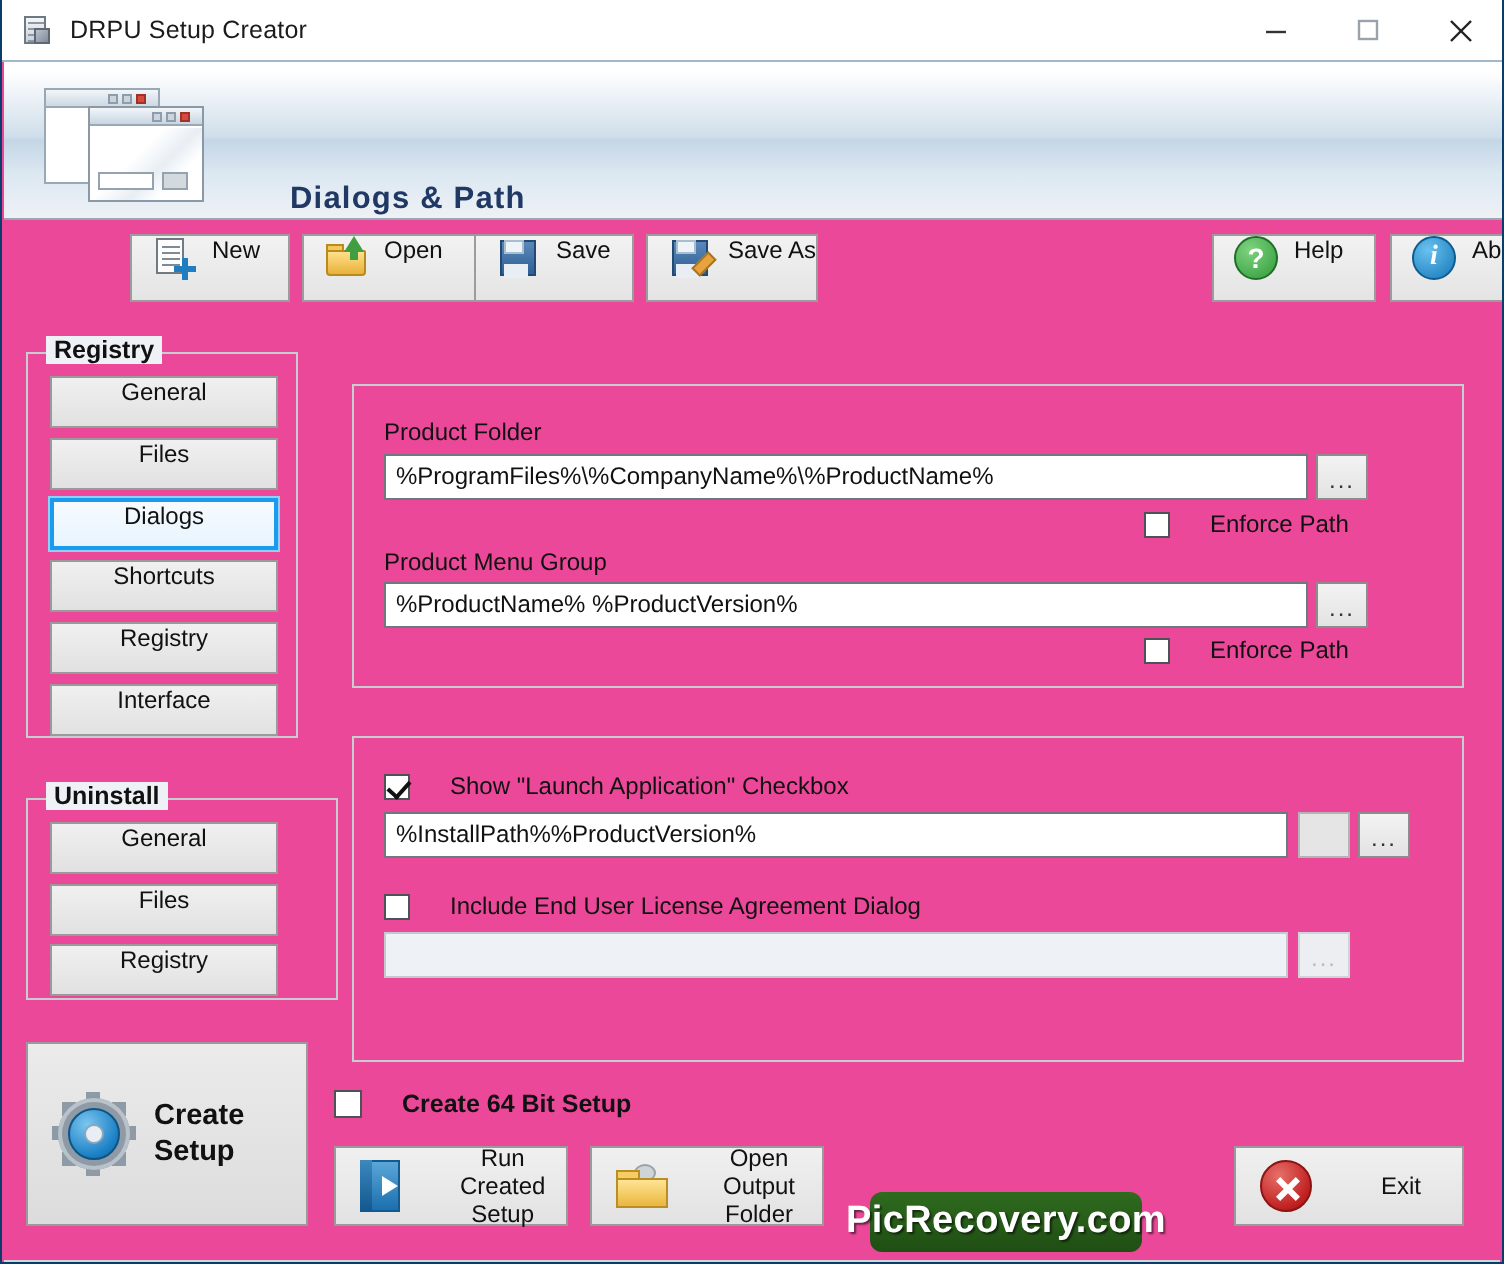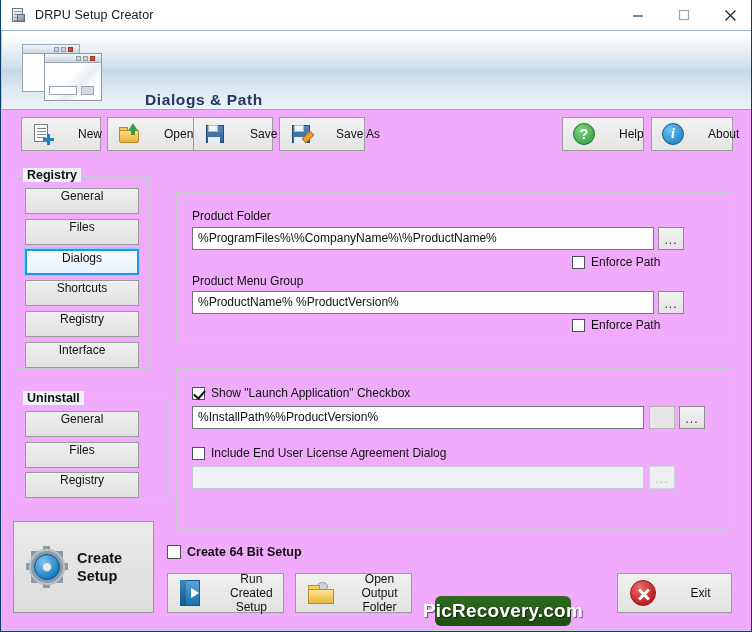--- a/index.html
+++ b/index.html
@@ -7,21 +7,21 @@
   body {
     width:752px; height:632px;
     font-family:"Liberation Sans", sans-serif;
     font-size:12px;
     color:#000;
     background:#ffffff;
     overflow:hidden;
   }
   #app {
     position:relative; width:752px; height:632px;
-    background:#f0abfc;
+    background:#ec4899;
     border:1px solid #0a3d6b;
     border-top:none;
     overflow:hidden;
   }
 
   
   .titlebar{
     position:absolute; left:0; top:0; width:752px; height:31px;
     background:#ffffff;
     border-bottom:1px solid #9fb8cc;
@@ -101,24 +101,25 @@
     position:absolute; left:143px; top:78px; transform:translateY(-100%);
     font-size:15.5px; font-weight:bold; color:#1f3864; letter-spacing:.6px;
   }
 
   
   .toolbar{ position:absolute; left:0; top:111px; width:752px; height:47px;}
   .tbtn{
     position:absolute; top:6px; height:34px;
     background:linear-gradient(#f2f2f2,#e4e4e4);
     border:1px solid #9c9c9c;
-    display:flex;align-items:center;gap:24px;
+    display:flex;gap:8px;
     padding:0 10px;
     font-size:12px;color:#111;
     cursor:default;
+    margin-left:44px;
   }
   .tbtn .lbl{white-space:nowrap;}
   .ico{width:22px;height:22px;position:relative;flex:none;}
 
   
   .ico-new .pg{position:absolute;left:2px;top:1px;width:14px;height:18px;background:#fdfdfd;border:1px solid #6f7a85;}
   .ico-new .pg i{position:absolute;left:2px;background:#7e8a96;height:1px;width:9px;display:block;}
   .ico-new .plus{position:absolute;right:0;bottom:0;width:11px;height:11px;}
   .ico-new .plus:before,.ico-new .plus:after{content:"";position:absolute;background:#1f7ec2;}
   .ico-new .plus:before{left:4px;top:0;width:3px;height:11px;}
@@ -217,21 +218,21 @@
     padding-bottom:3px;
     cursor:default;
   }
   .dots.disabled{background:#eceef1;border-color:#cfd4d9;color:#b7bcc2;}
   .blankbtn{
     position:absolute;width:26px;height:23px;
     background:#e5e5e5;border:1px solid #b4b4b4;
   }
 
   .cb{
-    position:absolute; display:flex;align-items:center;gap:6px;
+    position:absolute; display:flex;align-items:center;gap:20px;
     font-size:12px;color:#111;cursor:default;
   }
   .cb .box{
     width:13px;height:13px;background:#fff;border:1px solid #4c5257;flex:none;position:relative;
   }
   .cb .box.checked:after{
     content:"";position:absolute;left:3px;top:0px;width:5px;height:9px;
     border:solid #111;border-width:0 2px 2px 0;transform:rotate(42deg);
   }
   .cb.bold{font-weight:bold;font-size:12.5px;}

